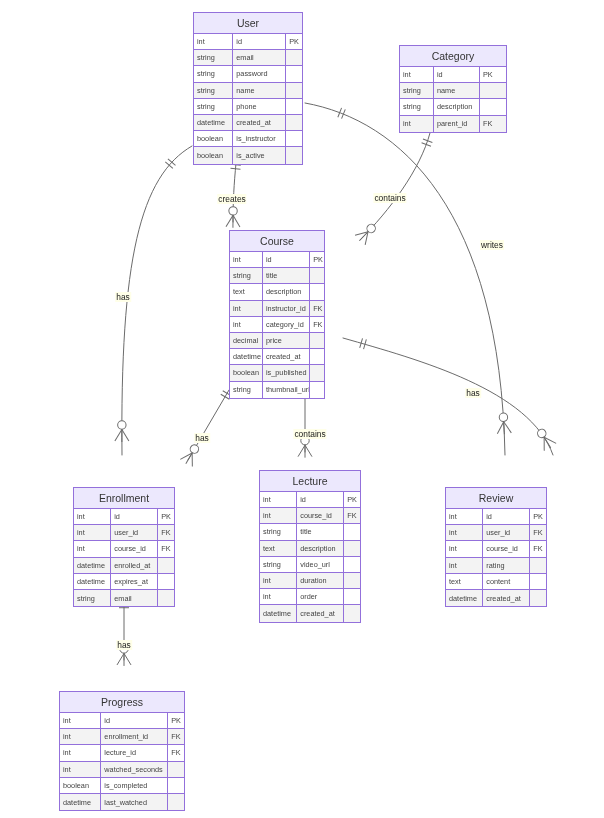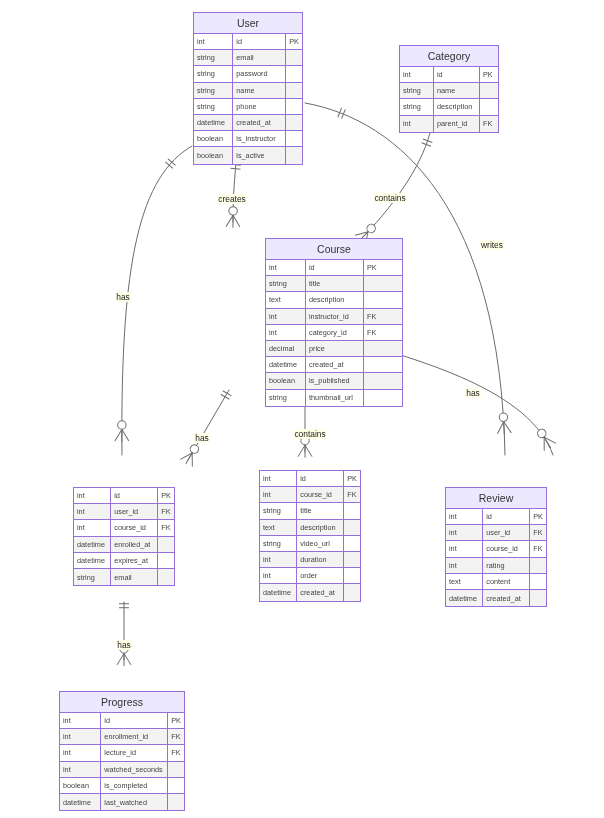--- a/index.html
+++ b/index.html
@@ -225,21 +225,21 @@
           <div class="attr-type" style="width: 40px;">boolean</div>
           <div class="attr-name" style="width: 54px;">is_instructor</div>
           <div class="attr-key" style="width: 16px;"></div>
         </div>
         <div class="attr-row even">
           <div class="attr-type" style="width: 40px;">boolean</div>
           <div class="attr-name" style="width: 54px;">is_active</div>
           <div class="attr-key" style="width: 16px;"></div>
         </div>
       </div>
-      <div class="entity" style="left: 399px; top: 45px; width: 100px;">
+      <div class="entity" style="left: 399px; top: 45px; width: 108px;">
         <div class="entity-title">Category</div>
         <div class="attr-row odd">
           <div class="attr-type" style="width: 34px;">int</div>
           <div class="attr-name" style="width: 46px;">id</div>
           <div class="attr-key" style="width: 16px;">PK</div>
         </div>
         <div class="attr-row even">
           <div class="attr-type" style="width: 34px;">string</div>
           <div class="attr-name" style="width: 46px;">name</div>
           <div class="attr-key" style="width: 16px;"></div>
@@ -248,21 +248,21 @@
           <div class="attr-type" style="width: 34px;">string</div>
           <div class="attr-name" style="width: 46px;">description</div>
           <div class="attr-key" style="width: 16px;"></div>
         </div>
         <div class="attr-row even">
           <div class="attr-type" style="width: 34px;">int</div>
           <div class="attr-name" style="width: 46px;">parent_id</div>
           <div class="attr-key" style="width: 16px;">FK</div>
         </div>
       </div>
-      <div class="entity" style="left: 229px; top: 238px; width: 138px; margin-left: 36px;">
+      <div class="entity" style="left: 229px; top: 230px; width: 96px;">
         <div class="entity-title">Course</div>
         <div class="attr-row odd">
           <div class="attr-type" style="width: 40px;">int</div>
           <div class="attr-name" style="width: 58px;">id</div>
           <div class="attr-key" style="width: 16px;">PK</div>
         </div>
         <div class="attr-row even">
           <div class="attr-type" style="width: 40px;">string</div>
           <div class="attr-name" style="width: 58px;">title</div>
           <div class="attr-key" style="width: 16px;"></div>
@@ -297,20 +297,21 @@
           <div class="attr-name" style="width: 58px;">is_published</div>
           <div class="attr-key" style="width: 16px;"></div>
         </div>
         <div class="attr-row odd">
           <div class="attr-type" style="width: 40px;">string</div>
           <div class="attr-name" style="width: 58px;">thumbnail_url</div>
           <div class="attr-key" style="width: 16px;"></div>
         </div>
       </div>
       <div class="entity" style="left: 73px; top: 487px; width: 102px;">
+        <div class="entity-title">Enrollment</div>
         <div class="attr-row odd">
           <div class="attr-type" style="width: 38px;">int</div>
           <div class="attr-name" style="width: 48px;">id</div>
           <div class="attr-key" style="width: 16px;">PK</div>
         </div>
         <div class="attr-row even">
           <div class="attr-type" style="width: 38px;">int</div>
           <div class="attr-name" style="width: 48px;">user_id</div>
           <div class="attr-key" style="width: 16px;">FK</div>
         </div>
@@ -329,20 +330,21 @@
           <div class="attr-name" style="width: 48px;">expires_at</div>
           <div class="attr-key" style="width: 16px;"></div>
         </div>
         <div class="attr-row even">
           <div class="attr-type" style="width: 38px;">string</div>
           <div class="attr-name" style="width: 48px;">email</div>
           <div class="attr-key" style="width: 16px;"></div>
         </div>
       </div>
       <div class="entity" style="left: 259px; top: 470px; width: 102px;">
+        <div class="entity-title">Lecture</div>
         <div class="attr-row odd">
           <div class="attr-type" style="width: 38px;">int</div>
           <div class="attr-name" style="width: 48px;">id</div>
           <div class="attr-key" style="width: 16px;">PK</div>
         </div>
         <div class="attr-row even">
           <div class="attr-type" style="width: 38px;">int</div>
           <div class="attr-name" style="width: 48px;">course_id</div>
           <div class="attr-key" style="width: 16px;">FK</div>
         </div>

